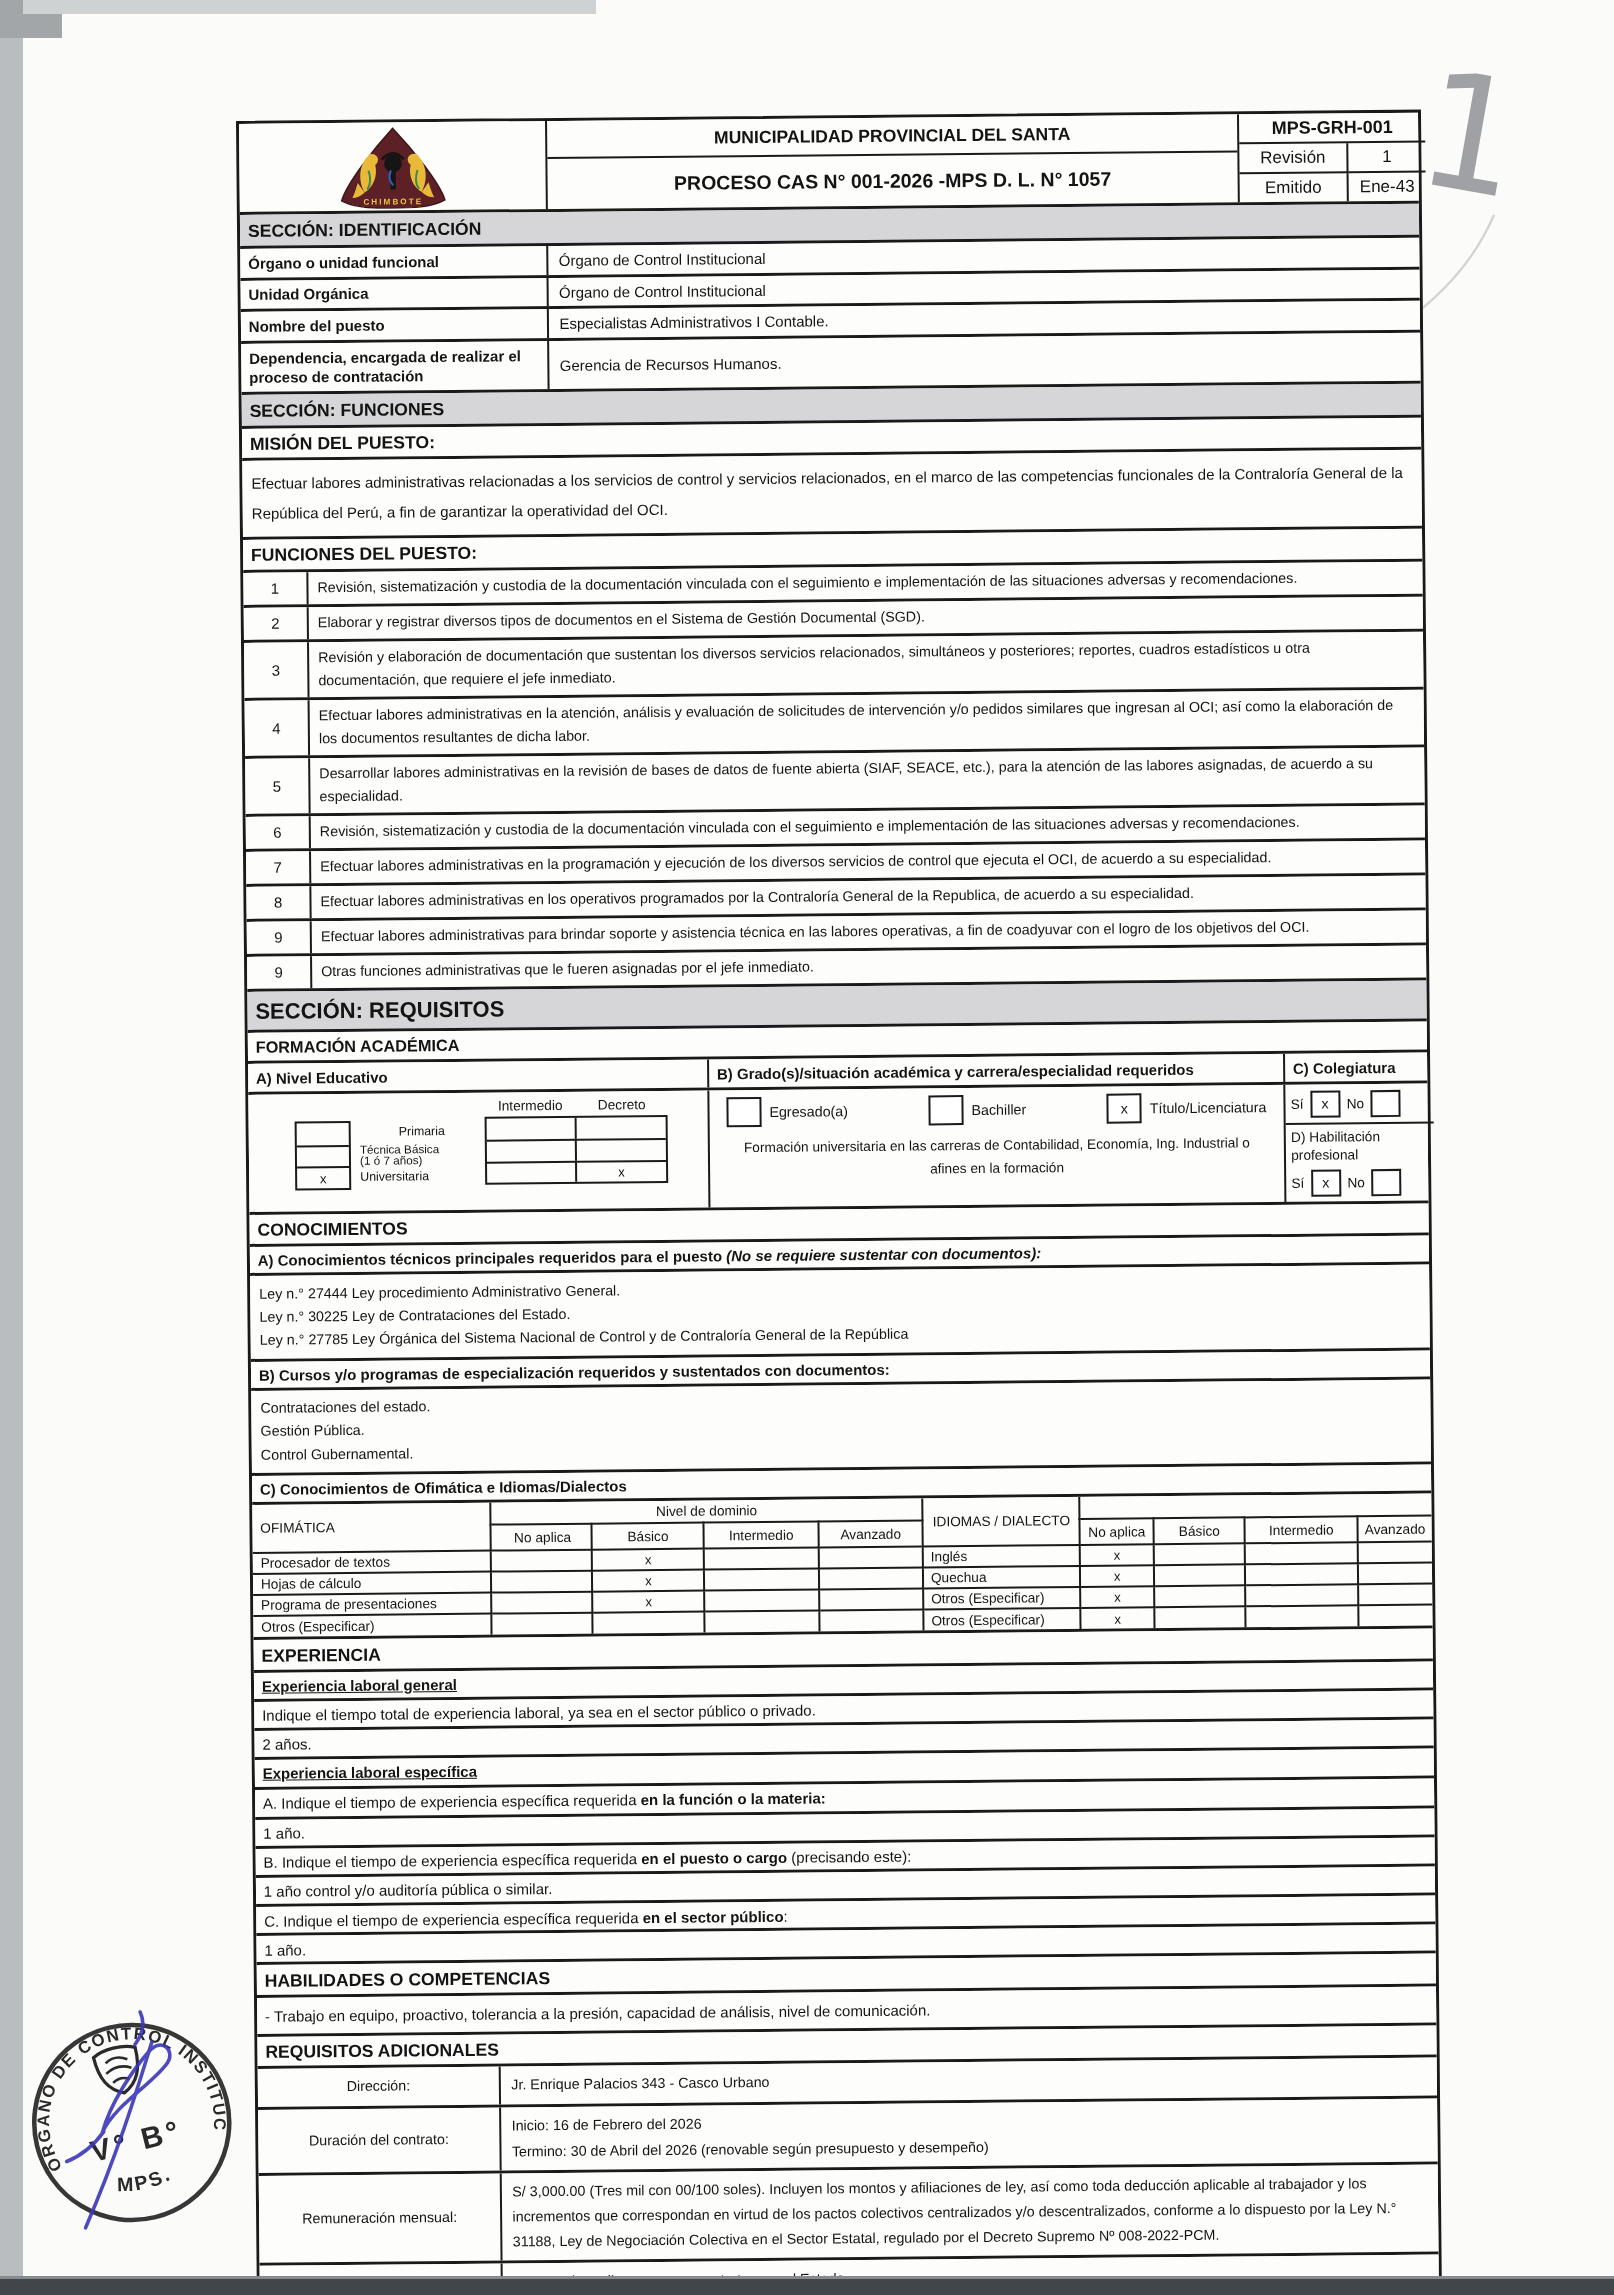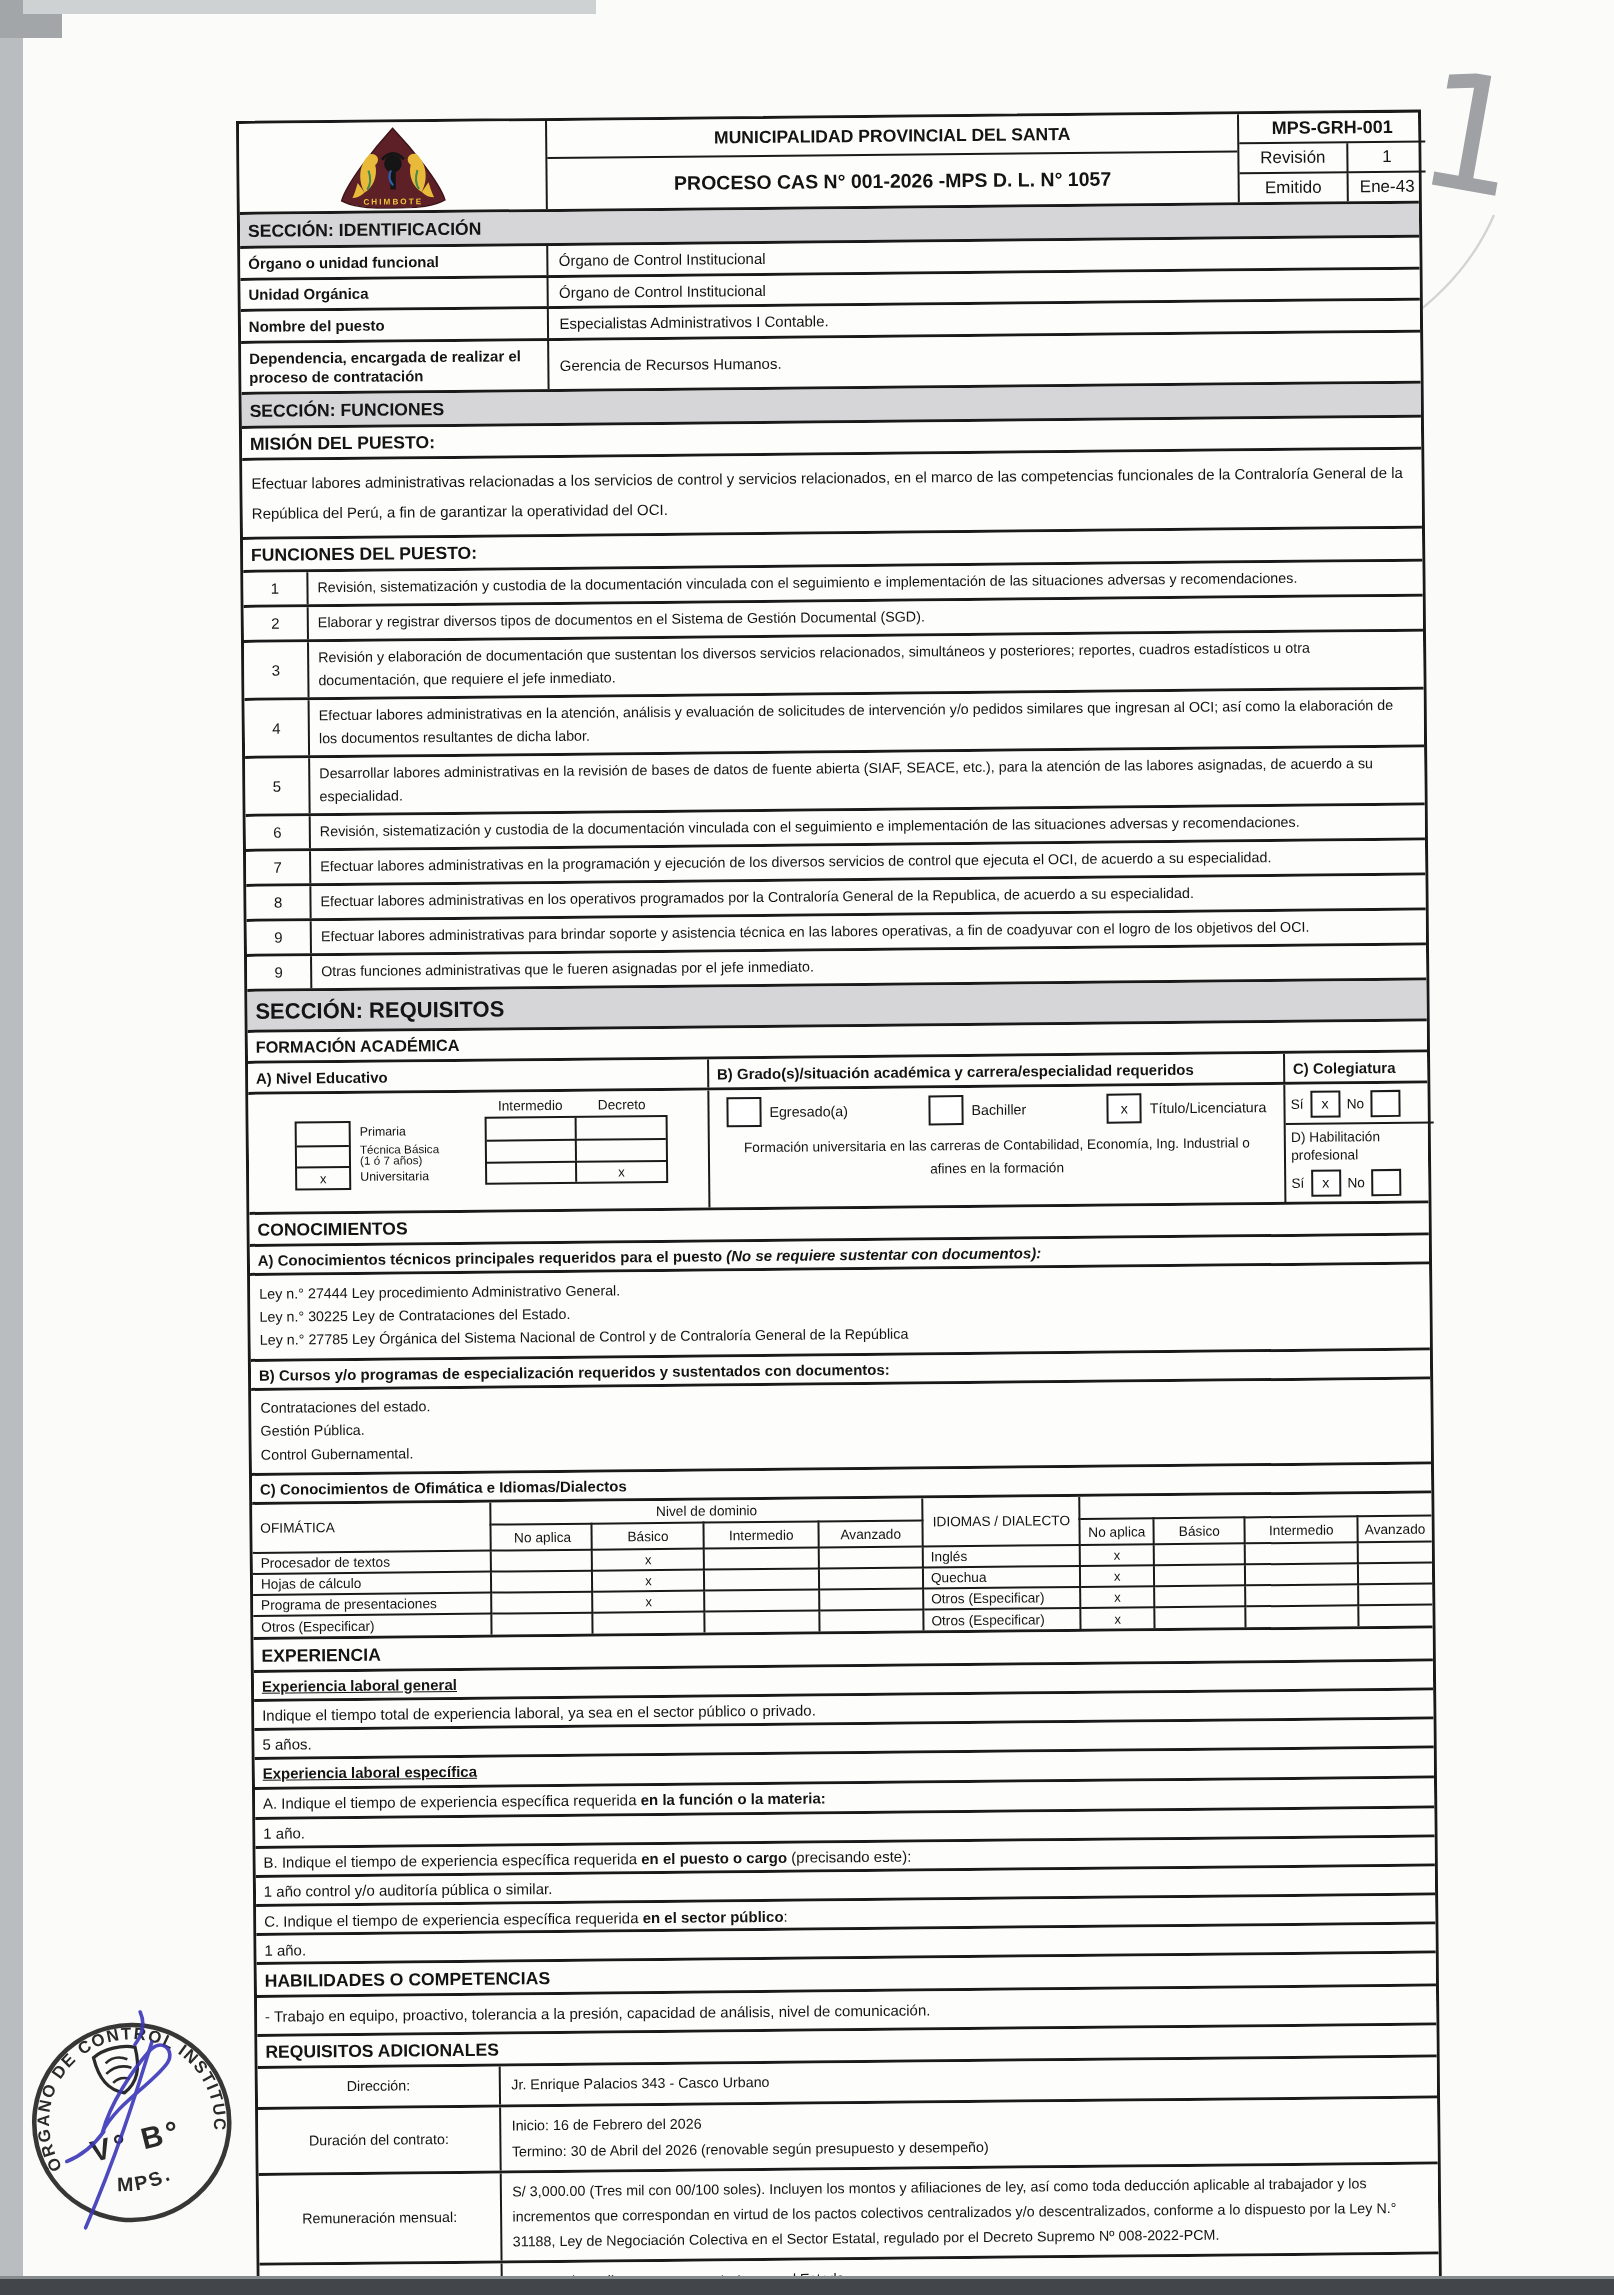--- a/index.html
+++ b/index.html
@@ -48,21 +48,21 @@
   .fa .fh{font-size:15px;font-weight:700;padding:5.9px 7.8px;border-right:2.6px solid #1a1a1a;}
   .fa .fh:last-child{border-right:none;}
   .fa-body{display:grid;grid-template-columns:461px 576px 148px;min-height:99px;}
   .fa-a{border-right:2.6px solid #1a1a1a;position:relative;}
   .inc-lbl{position:absolute;top:5.2px;left:236px;width:183px;display:flex;font-size:13.7px;}
   .inc-lbl span{flex:1;text-align:center;}
   .lgrid{position:absolute;left:46px;top:27px;width:56px;border:2px solid #1a1a1a;}
   .lgrid div{height:21.5px;border-top:2px solid #1a1a1a;display:flex;align-items:center;justify-content:center;font-size:13px;}
   .lgrid div:first-child{border-top:none;}
   .lvl-lbls{position:absolute;left:111px;top:27px;width:124px;font-size:12.4px;}
-  .lvl-lbls .l1{height:21.5px;display:flex;align-items:center;}
+  .lvl-lbls .l1{height:21.5px;display:flex;align-items:center;margin-left:39px;}
   .lvl-lbls .l2{height:23.4px;line-height:11px;padding-top:1.3px;font-size:11.7px;}
   .lvl-lbls .l3{height:21.5px;display:flex;align-items:center;}
   .rgrid{position:absolute;left:236px;top:23.4px;width:183px;border:2px solid #1a1a1a;display:grid;grid-template-columns:1fr 1fr;}
   .rgrid div{height:21.5px;border-top:2px solid #1a1a1a;display:flex;align-items:center;justify-content:center;font-size:13px;}
   .rgrid div:nth-child(odd){border-right:2px solid #1a1a1a;}
   .rgrid div:nth-child(-n+2){border-top:none;}
   .fa-b{border-right:2.6px solid #1a1a1a;padding-top:6.5px;}
   .grados{display:flex;justify-content:space-between;padding:0 17px;}
   .gitem{display:flex;align-items:center;gap:7.8px;font-size:14.3px;}
   .cb{width:35px;height:30px;border:2px solid #1a1a1a;display:flex;align-items:center;justify-content:center;font-size:14.3px;background:#fff;}
@@ -370,21 +370,21 @@
         <td class="mk"></td>
         <td class="mk"></td>
       </tr>
     </tbody>
       </table>
   </div>
 
   <div class="row sechdr">EXPERIENCIA</div>
   <div class="row mix"><span class="b u">Experiencia laboral general</span></div>
   <div class="row mix" style="font-weight:400"><span>Indique el tiempo total de experiencia laboral, ya sea en el sector público o privado.</span></div>
-  <div class="row mix" style="min-height:23.4px"><span>5 años.</span></div>
+  <div class="row mix" style="min-height:23.4px"><span>2 años.</span></div>
   <div class="row mix" style="min-height:30px"><span class="b u">Experiencia laboral específica</span></div>
   <div class="row mix" style="min-height:30px"><span>A. Indique el tiempo de experiencia específica requerida </span><span class="b">en la función o la materia:</span></div>
   <div class="row mix" style="min-height:23.4px"><span>1 año.</span></div>
   <div class="row mix" style="min-height:29px"><span>B. Indique el tiempo de experiencia específica requerida </span><span class="b">en el puesto o cargo </span><span>(precisando este):</span></div>
   <div class="row mix" style="min-height:23.4px"><span>1 año control y/o auditoría pública o similar.</span></div>
   <div class="row mix" style="min-height:29px"><span>C. Indique el tiempo de experiencia específica requerida </span><span class="b">en el sector público</span><span>:</span></div>
   <div class="row mix" style="min-height:23.4px"><span>1 año.</span></div>
 
   <div class="row sechdr">HABILIDADES O COMPETENCIAS</div>
   <div class="row mix" style="min-height:39px;padding-top:10.4px"><span>- Trabajo en equipo, proactivo, tolerancia a la presión, capacidad de análisis, nivel de comunicación.</span></div>

